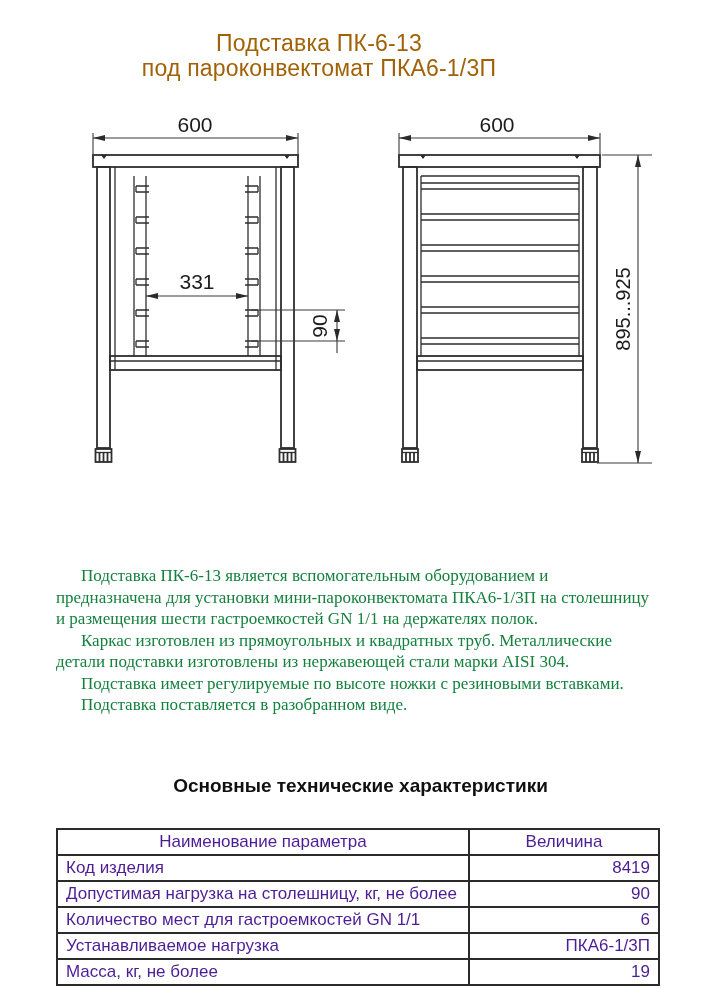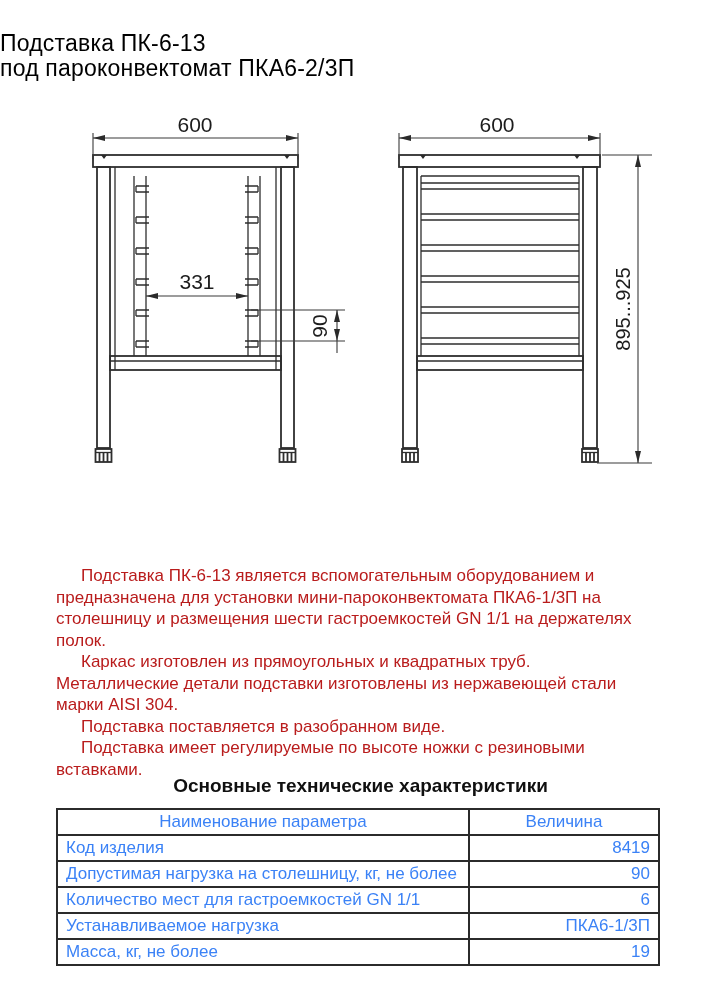--- a/index.html
+++ b/index.html
@@ -8,64 +8,64 @@
     background:#f4f4f4;
     font-family:"Liberation Sans","DejaVu Sans",sans-serif;
     color:#161616;
   }
   .page{
     position:relative;width:705px;height:1000px;
     background:#ffffff;outline:1px solid #dcdcdc;overflow:hidden;
   }
   .title{
     position:absolute;top:31px;left:0;width:638px;
-    font-size:23px;line-height:25px;color:#000000;
+    text-align:center;font-size:23px;line-height:25px;color:#a16207;
     letter-spacing:.2px;
   }
   svg.drawing{position:absolute;top:0;left:0;}
   .st{stroke:#2e2e2e;stroke-width:1.8;fill:none;}
   .thin{stroke:#2e2e2e;stroke-width:1.3;fill:none;}
   .dim{stroke:#3a3a3a;stroke-width:1.1;fill:none;}
   .arr{fill:#2a2a2a;stroke:none;}
   .mark{fill:#2a2a2a;stroke:none;}
   .dimtext{font-size:21px;fill:#1c1c1c;font-family:"Liberation Sans","DejaVu Sans",sans-serif;}
   .dimtext.small{font-size:20px;}
   .desc{
     position:absolute;top:565px;left:56px;width:602px;
-    font-size:17px;line-height:21.5px;color:#b91c1c;
+    font-size:17px;line-height:21.5px;color:#15803d;font-family:Liberation Serif, serif;
   }
   .desc p{margin:0;text-indent:25px;}
   .specs-heading{
     position:absolute;top:775px;left:8px;width:705px;
     text-align:center;font-size:19px;font-weight:bold;color:#101010;
   }
   table.specs{
-    position:absolute;top:808px;left:56px;width:602px;
+    position:absolute;top:828px;left:56px;width:602px;
     border-collapse:collapse;table-layout:fixed;
-    font-size:17px;color:#3b82f6;
+    font-size:17px;color:#4c1d95;
   }
   table.specs col.c1{width:412px;}
   table.specs col.c2{width:190px;}
   table.specs th,table.specs td{
     border:2px solid #2b2b2b;
     padding:1px 8px;height:22px;
     font-weight:normal;overflow:hidden;white-space:nowrap;
   }
   table.specs th{text-align:center;}
   table.specs td.n{text-align:left;margin-top:44px;}
   table.specs td.v{text-align:right;}
 </style>
 </head>
 <body>
 
 <div class="page">
 
   <div class="title">
     <div>Подставка ПК-6-13</div>
-    <div>под пароконвектомат ПКА6-2/3П</div>
+    <div>под пароконвектомат ПКА6-1/3П</div>
   </div>
 
   <svg class="drawing" width="705" height="500" viewBox="0 0 705 500" xmlns="http://www.w3.org/2000/svg">
 
     <g>
 
       <rect class="st" x="93" y="155" width="205" height="12"></rect>
       <path class="mark" d="M101 155l6 0-3 4z M284 155l6 0-3 4z"></path>
 
       <rect class="st" x="97" y="167" width="13" height="281"></rect>
@@ -173,22 +173,22 @@
         <path class="arr" d="M638 155l-3 12h6z"></path>
         <path class="arr" d="M638 463l-3 -12h6z"></path>
         <text class="dimtext small" x="630" y="309" text-anchor="middle" transform="rotate(-90 630 309)">895...925</text>
       </g>
     </g>
   </svg>
 
   <div class="desc">
     <p>Подставка ПК-6-13 является вспомогательным оборудованием и предназначена для установки мини-пароконвектомата ПКА6-1/3П на столешницу и размещения шести гастроемкостей GN 1/1 на держателях полок.</p>
     <p>Каркас изготовлен из прямоугольных и квадратных труб. Металлические детали подставки изготовлены из нержавеющей стали марки AISI 304.</p>
+    <p>Подставка имеет регулируемые по высоте ножки с резиновыми вставками.</p>
     <p>Подставка поставляется в разобранном виде.</p>
-    <p>Подставка имеет регулируемые по высоте ножки с резиновыми вставками.</p>
   </div>
 
   <div class="specs-heading">Основные технические характеристики</div>
 
   <table class="specs">
     <colgroup>
         <col class="c1">
         <col class="c2">
       </colgroup>
     <thead>

